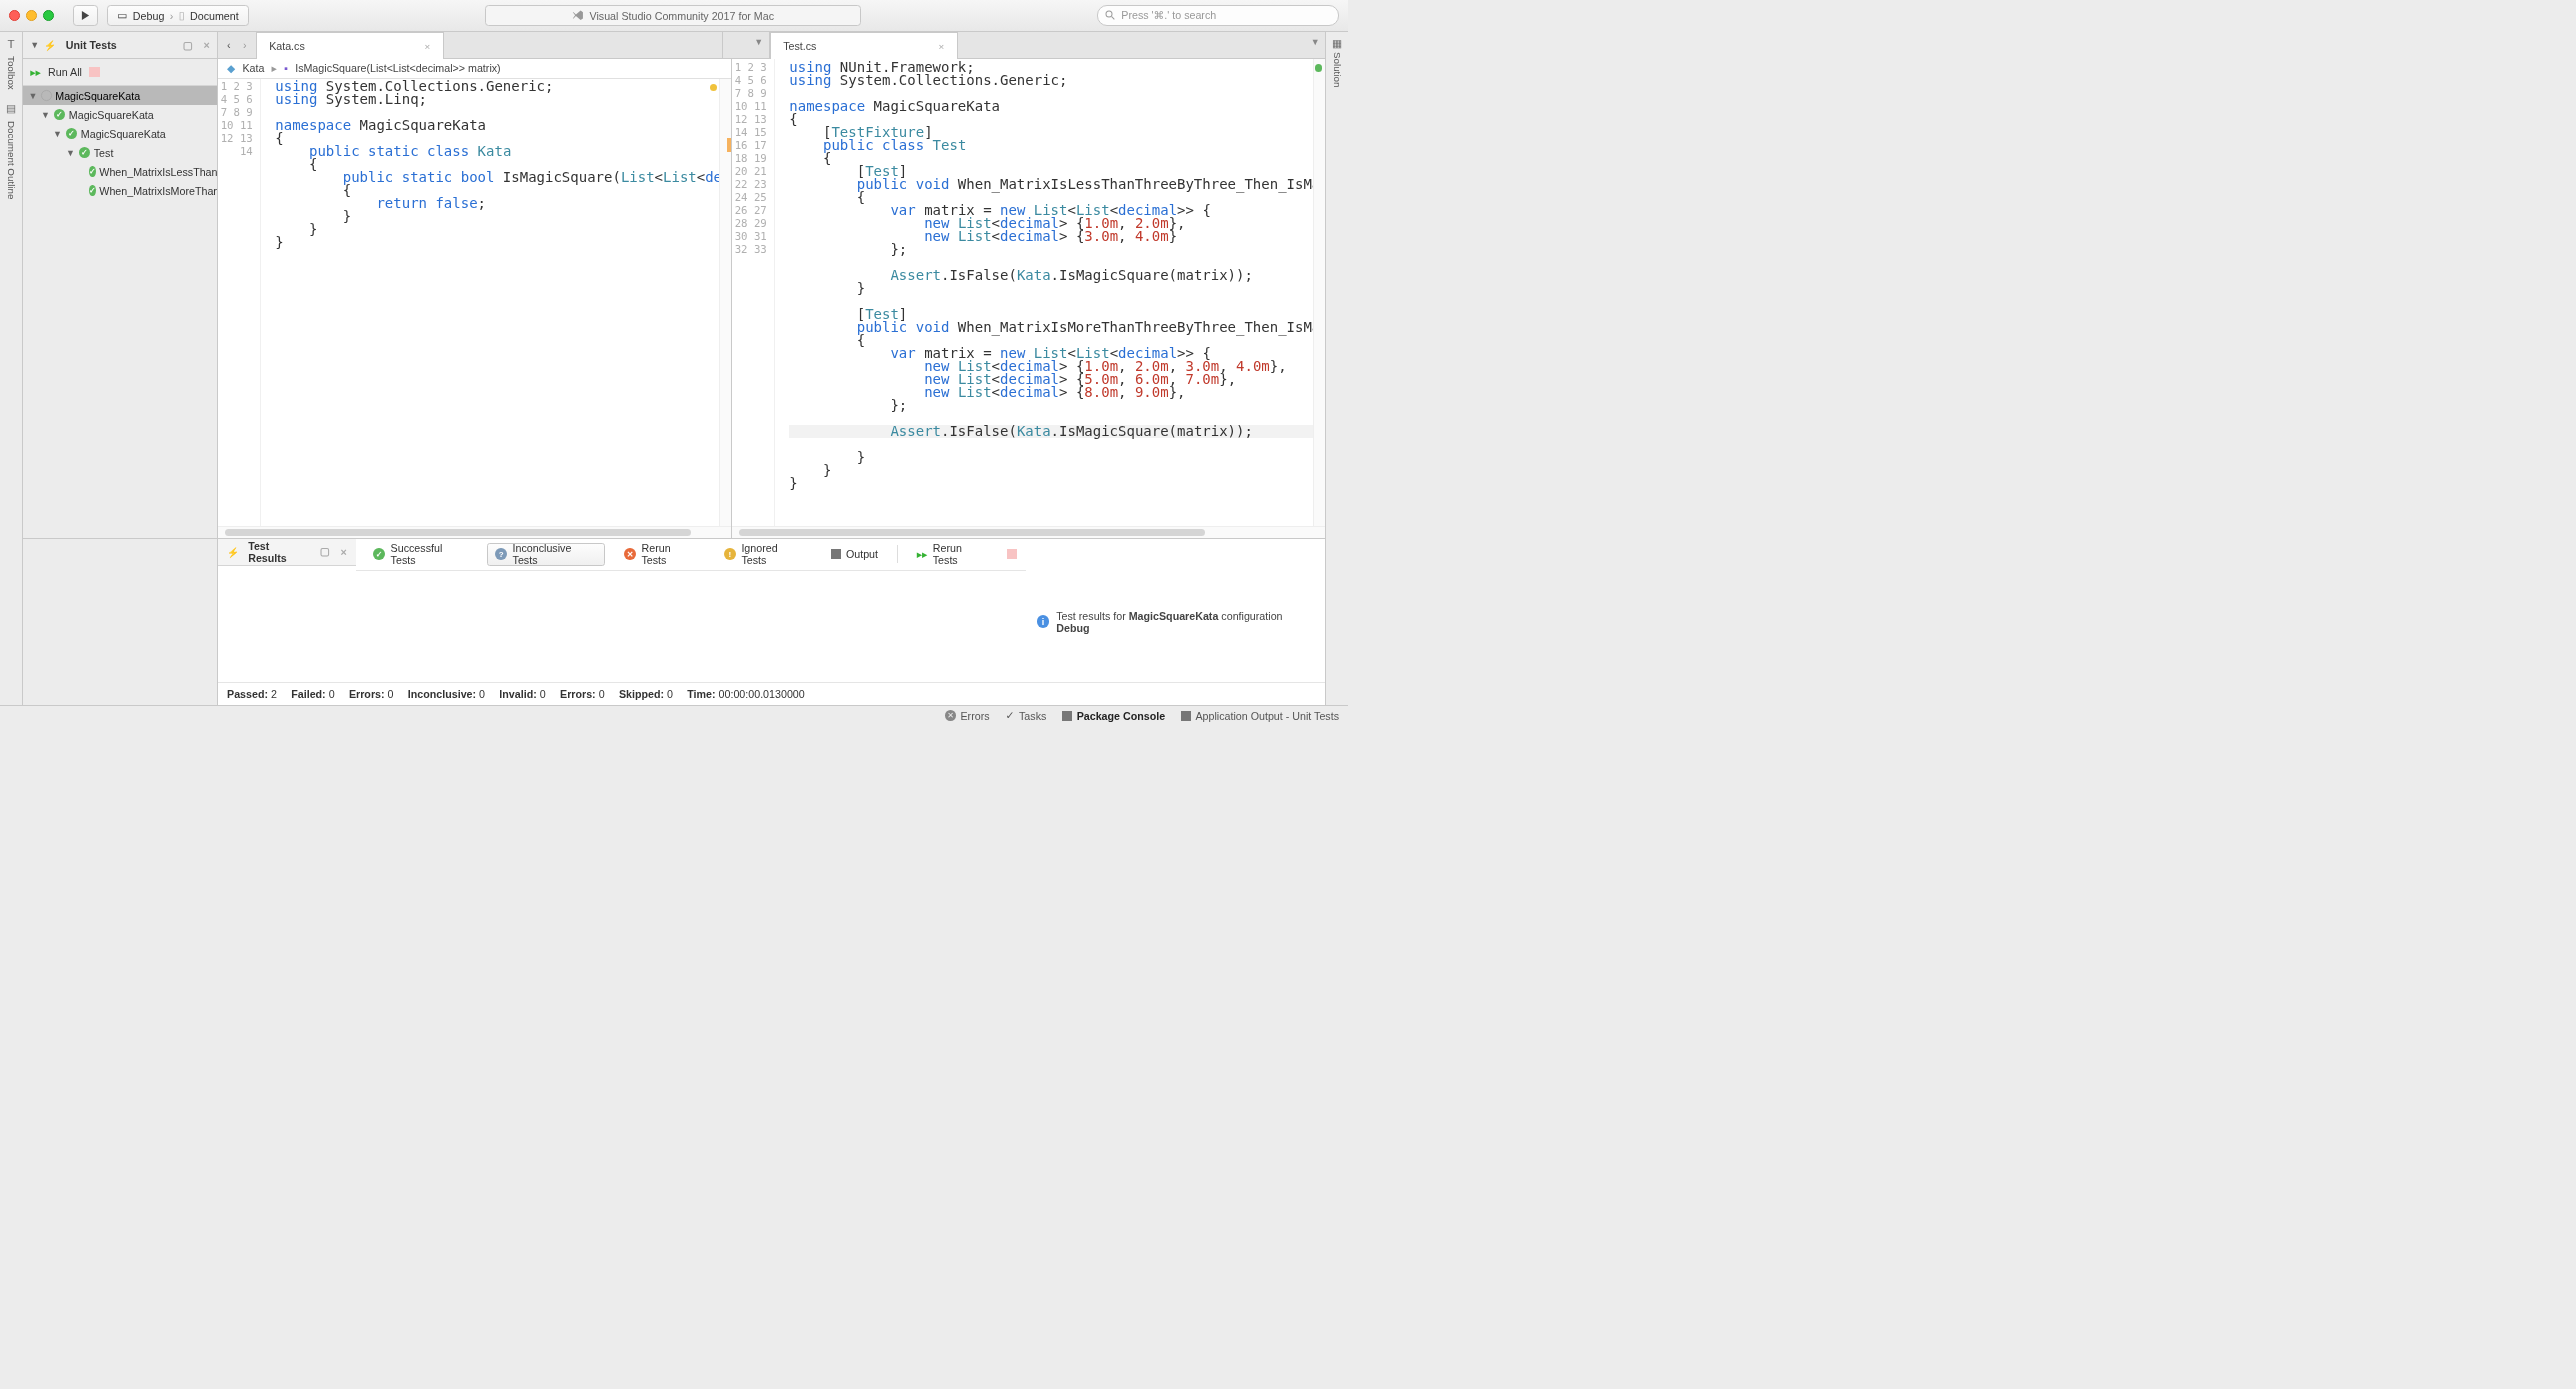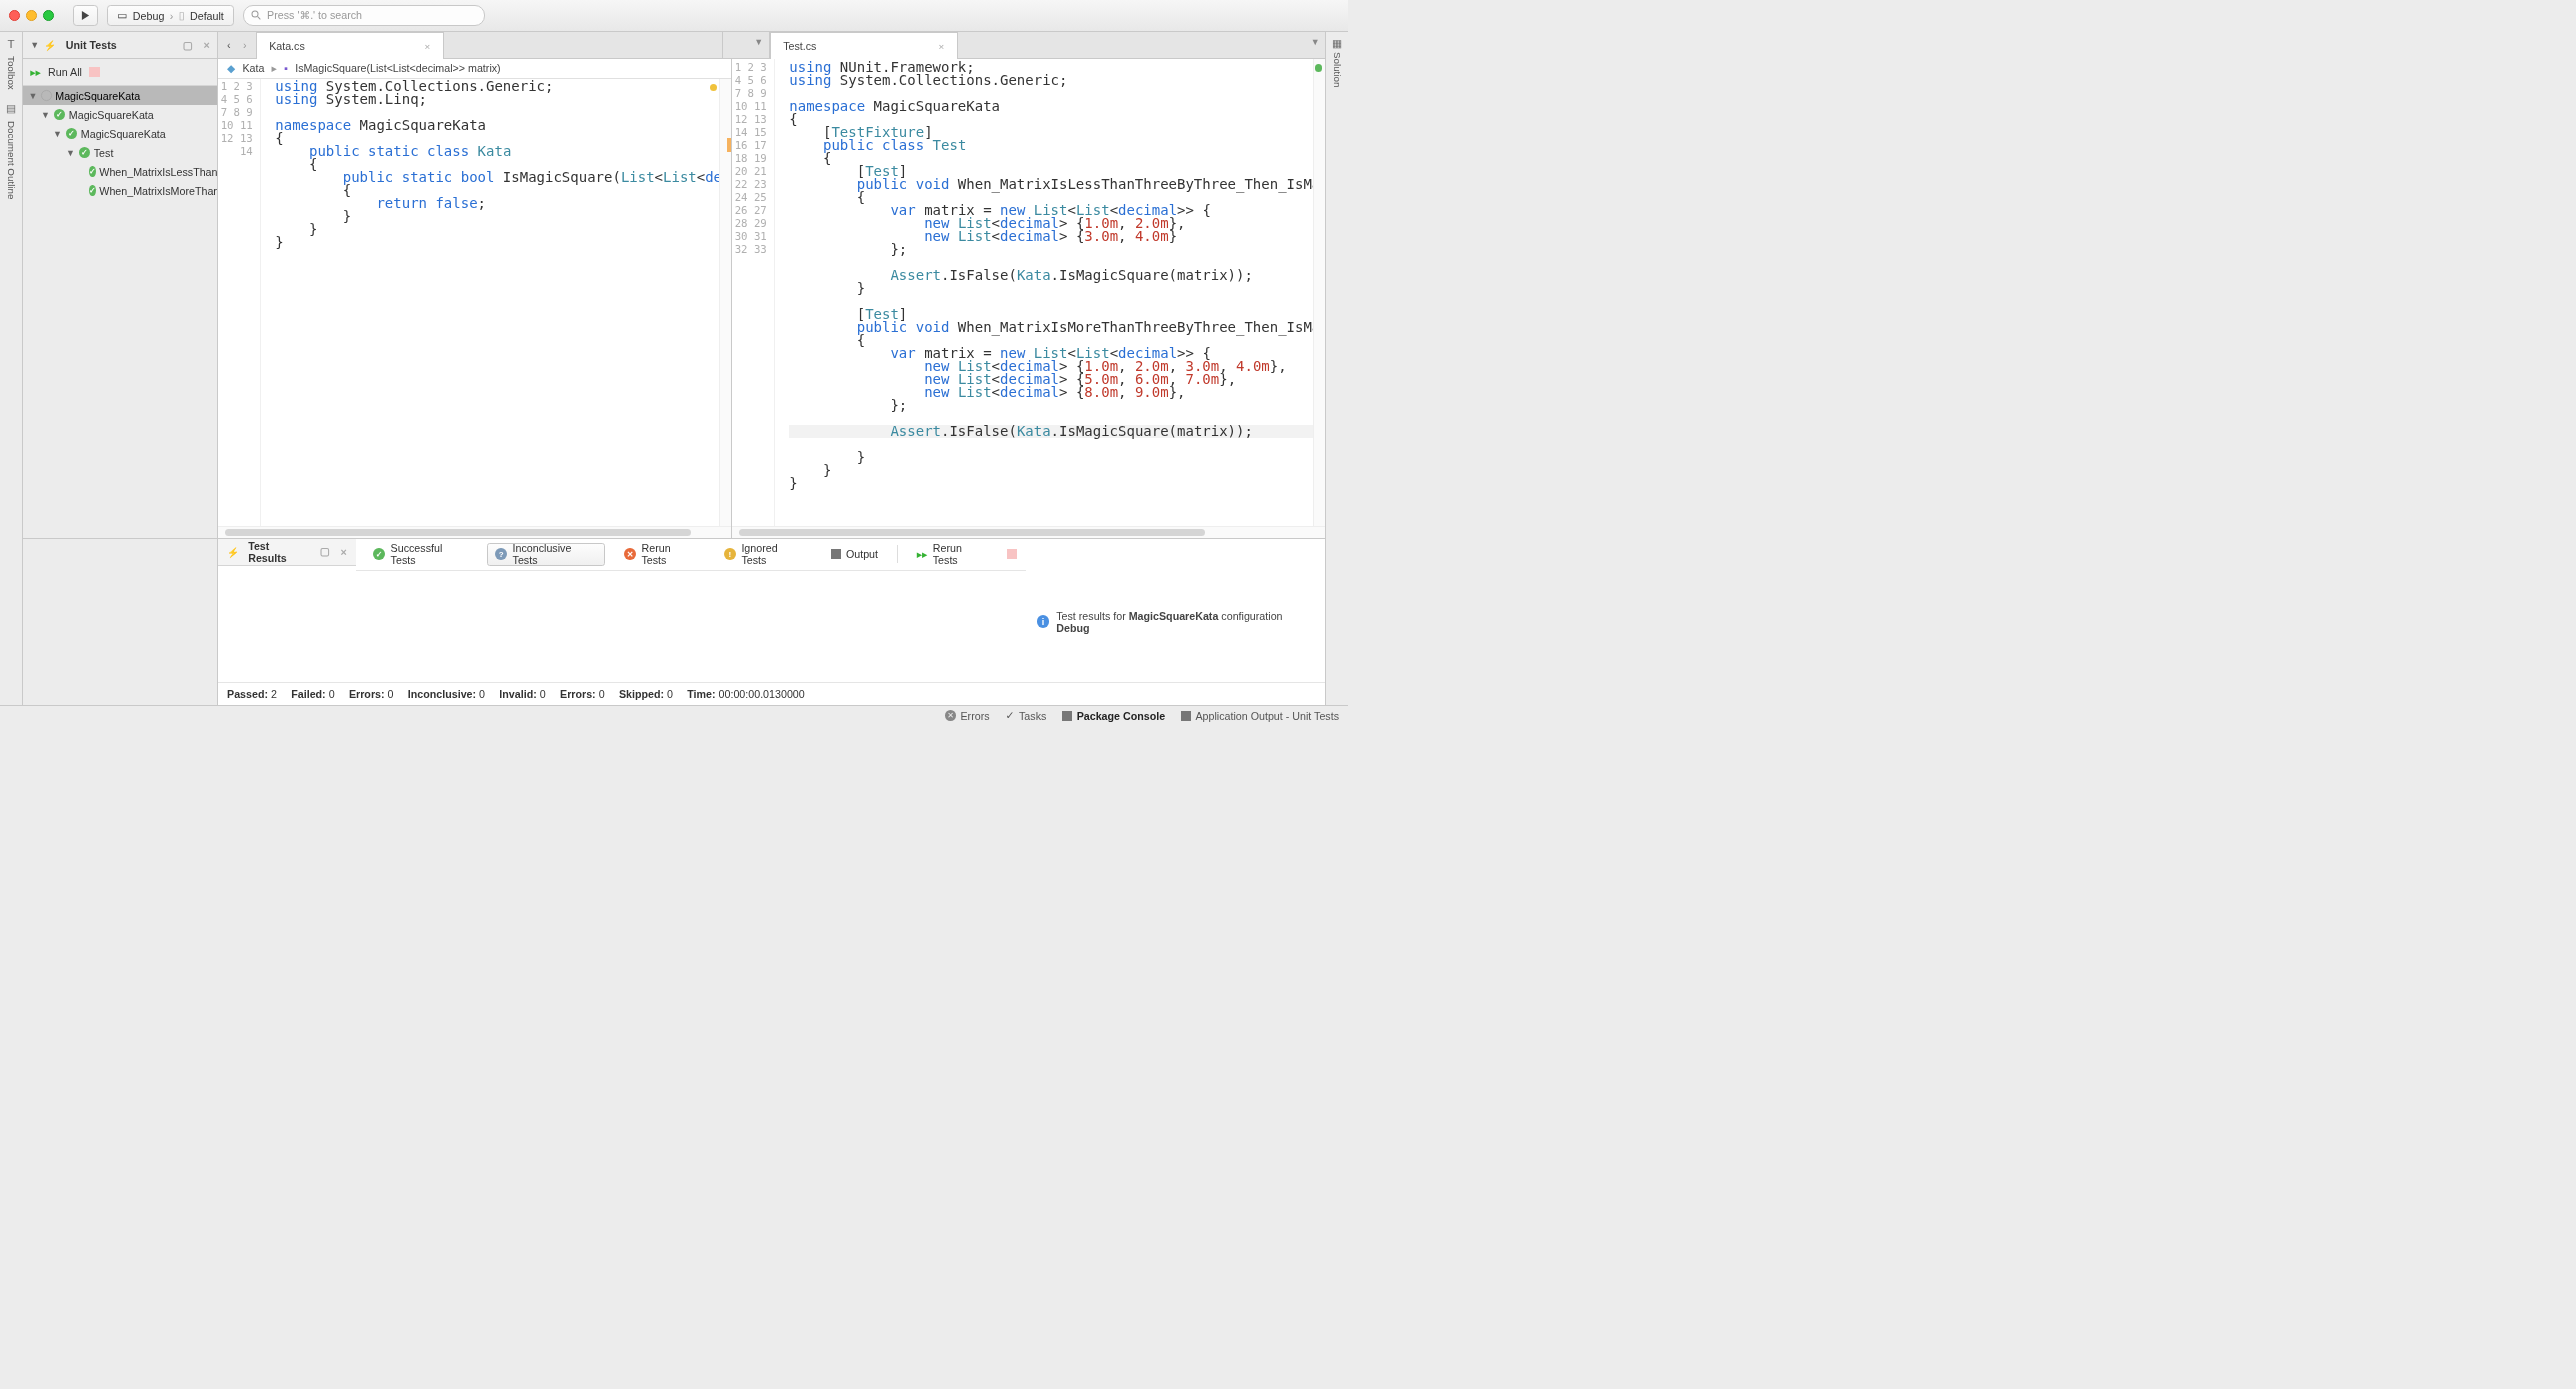--- a/index.html
+++ b/index.html
@@ -177,21 +177,29 @@
   <div class="play-btn">
     <svg width="9" height="9" viewBox="0 0 10 10">
         <polygon points="1,0 9,5 1,10" fill="#444"></polygon>
       </svg>
   </div>
   <div class="cfg-dd">
     <span>▭</span>
     <span>Debug</span>
     <span style="color:#999">›</span>
     <span style="color:#aaa">▯</span>
-    <span>Default</span>
+    <span>Document</span>
+  </div>
+  <div class="title-center">
+    <div class="title-pill">
+      <svg width="12.5" height="12.5" viewBox="0 0 16 16">
+          <path d="M1 4 L4 8 L1 12 L2 12 L5 9 L11 14 L14 12 V4 L11 2 L5 7 L2 4 Z" fill="#999"></path>
+        </svg>
+      <span>Visual Studio Community 2017 for Mac</span>
+    </div>
   </div>
   <div class="search-pill">
     <svg class="mag" viewBox="0 0 16 16">
         <circle cx="6" cy="6" r="4.5" stroke="#999" stroke-width="1.5" fill="none"></circle>
         <line x1="10" y1="10" x2="14" y2="14" stroke="#999" stroke-width="1.5"></line>
       </svg>
     <span>Press '⌘.' to search</span>
   </div>
 </div>
 

